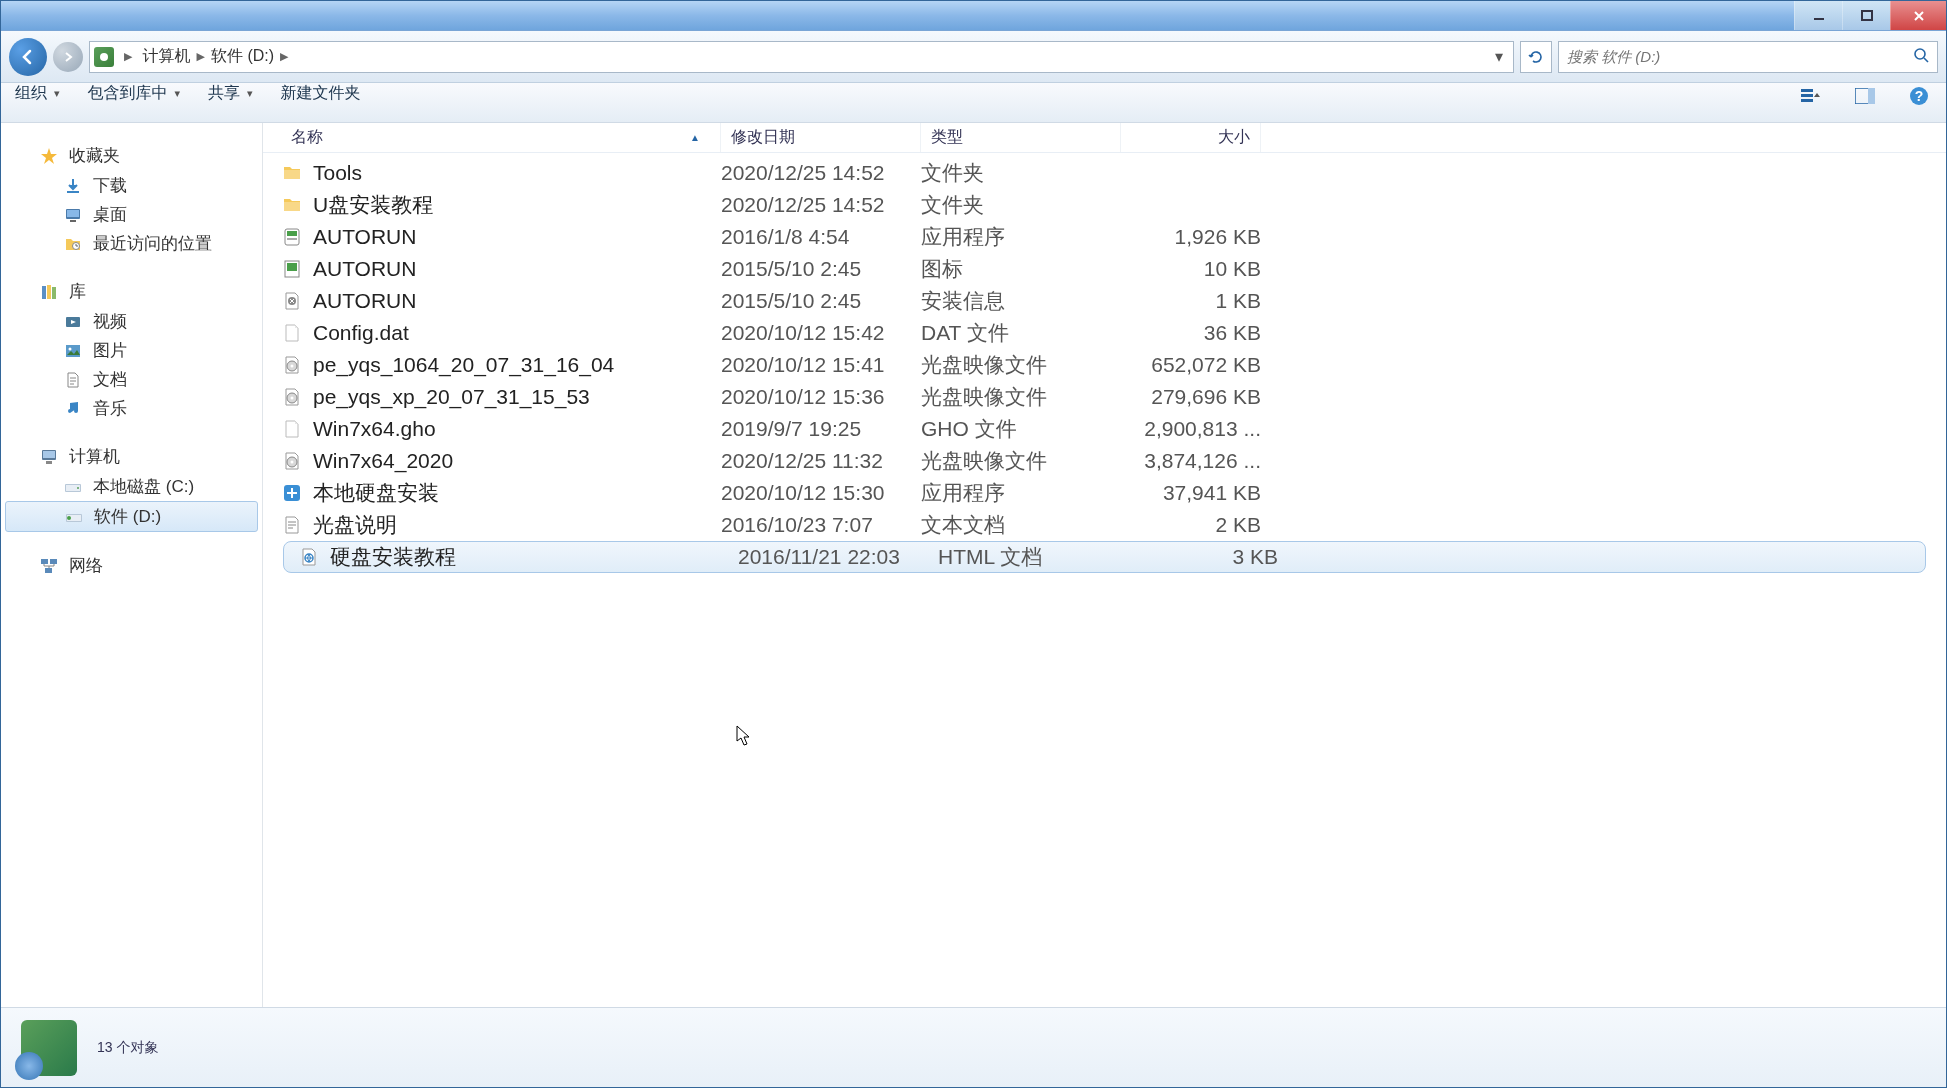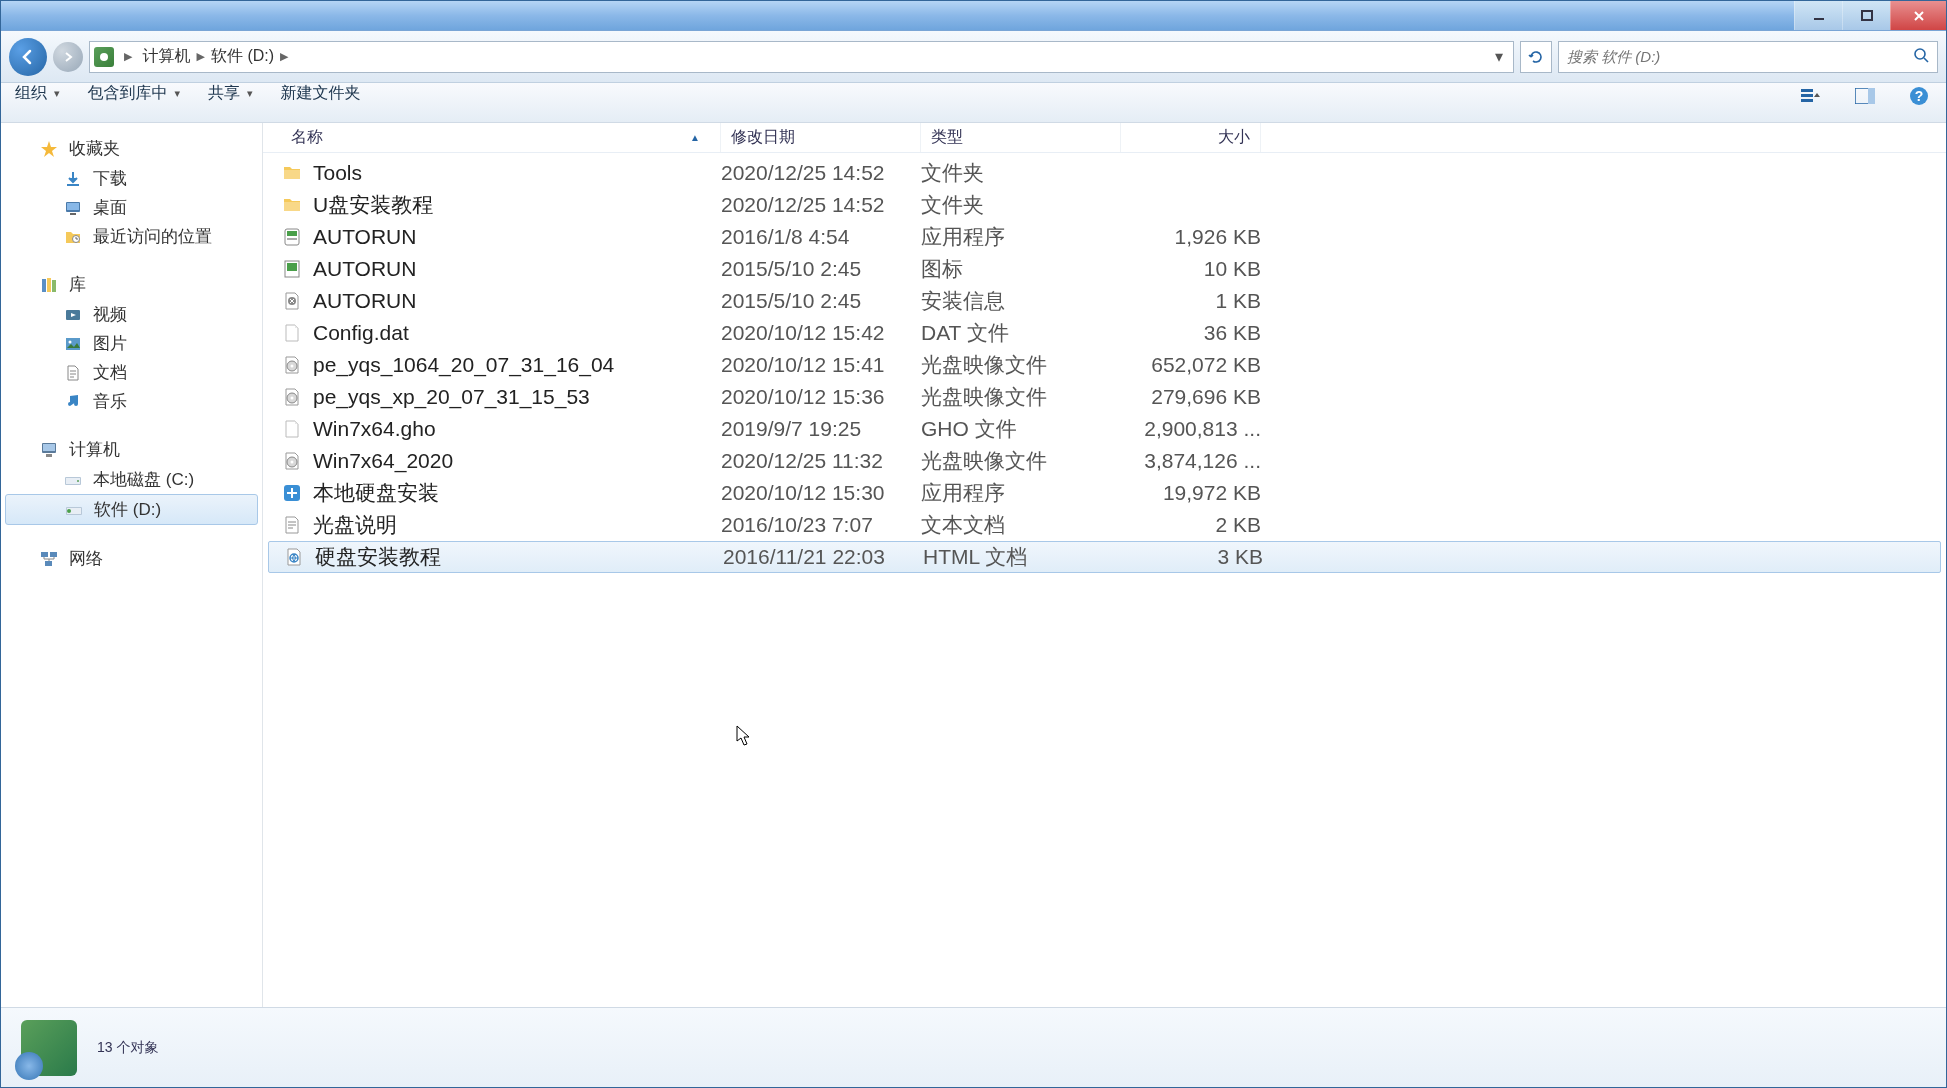--- a/index.html
+++ b/index.html
@@ -33,38 +33,38 @@
 
 .toolbar { height: 40px; background: linear-gradient(to bottom, #f8fafd, #e5edf5); border-bottom: 1px solid #d0dae5; display: flex; align-items: flex-start; padding: 0 14px; gap: 28px; font-size: 16px; color: #203850; }
 .tb-item { display:flex; align-items:center; gap:4px; }
 .tb-drop::after { content:"▾"; font-size:11px; color:#555; margin-left:3px; }
 .tb-spacer { flex:1; }
 .tb-icon { width:26px; height:26px; display:flex; align-items:center; justify-content:center; color:#2565a5; }
 
 .body { flex:1; display:flex; background:#fff; overflow:hidden; }
 
 .sidebar { width: 262px; background:#fff; border-right: 1px solid #e0e5ea; padding: 10px 0; overflow-y:auto; }
-.sb-group { margin-bottom: 18px; }
+.sb-group { margin-bottom: 18px; margin-top: 7px; }
 .sb-head { display:flex; align-items:center; gap:10px; padding: 4px 12px 4px 38px; font-size:17px; color:#333; position:relative; }
 .sb-item { display:flex; align-items:center; gap:10px; padding: 3px 12px 3px 62px; font-size:17px; color:#333; position:relative; }
 .sb-item.sel { background: linear-gradient(to bottom, #ebf3fb, #d6e8f8); border:1px solid #a8c8e8; border-radius:3px; margin: 0 4px; padding-left:58px; }
 .sb-icon { width:20px; height:20px; display:inline-flex; align-items:center; justify-content:center; }
 
 .filepane { flex:1; display:flex; flex-direction:column; }
 .col-headers { height: 30px; display:flex; align-items:flex-start; border-bottom:1px solid #e8eef5; font-size:16px; color:#335; padding-left: 18px; }
 .ch { padding:0 10px; border-right:1px solid #eef2f6; display:flex; align-items:center; height:100%; }
 .ch-name { width: 440px; display:flex; align-items:center; gap:8px; }
 .ch-name .sort { font-size:10px; color:#2565a5; margin-left:auto; margin-right:10px; }
 .ch-date { width: 200px; }
 .ch-type { width: 200px; }
 .ch-size { width: 140px; text-align:right; justify-content:flex-end;}
 
 .files { flex:1; overflow:auto; padding-top:4px; }
 .row { display:flex; align-items:center; height:32px; padding-left:18px; font-size:21px; color:#222; }
-.row.sel { background: linear-gradient(to bottom, #f0f6fc, #e0edf8); border:1px solid #a8c8e8; border-radius:2px; margin:0 5px; padding-left:14px; }
+.row.sel { background: linear-gradient(to bottom, #f0f6fc, #e0edf8); border:1px solid #a8c8e8; border-radius:8px; margin:0 20px; padding-left:14px; }
 .cell-name { width:440px; display:flex; align-items:center; gap:10px; }
 .cell-date { width:200px; color:#555; }
 .cell-type { width:200px; color:#555; }
 .cell-size { width:140px; text-align:right; color:#555; }
 .file-icon { width:22px; height:22px; display:inline-flex; align-items:center; justify-content:center; flex-shrink:0; }
 
 .statusbar { height: 80px; background: linear-gradient(to bottom, #f5f9fd, #e8f0f8); border-top:1px solid #d0dae5; display:flex; align-items:center; padding:0 20px; gap:20px; font-size:14px; color:#335; }
 .status-icon { width:56px; height:56px; background: linear-gradient(135deg, #5a9f5a, #2a7a4a); border-radius:6px; display:flex; align-items:center; justify-content:center; position:relative; }
 .status-icon::before { content:""; position:absolute; bottom:-4px; left:-6px; width:28px; height:28px; background: radial-gradient(circle, #88b8e8, #3575b5); border-radius:50%; }
 
@@ -462,21 +462,21 @@
               <span class="file-icon">
                 <svg width="20" height="20" viewBox="0 0 20 20">
                   <rect x="2" y="2" width="16" height="16" rx="3" fill="#3a8fd5"></rect>
                   <path d="M10 5 L10 15 M5 10 L15 10" stroke="#fff" stroke-width="2"></path>
                 </svg>
               </span>
               <span>本地硬盘安装</span>
             </div>
             <div class="cell-date">2020/10/12 15:30</div>
             <div class="cell-type">应用程序</div>
-            <div class="cell-size">19,972 KB</div>
+            <div class="cell-size">37,941 KB</div>
           </div>
           <div class="row">
             <div class="cell-name">
               <span class="file-icon">
                 <svg width="20" height="20" viewBox="0 0 20 20">
                   <path fill="#fff" stroke="#999" d="M4 2 L13 2 L16 5 L16 18 L4 18 Z"></path>
                   <path d="M6 7 L14 7 M6 10 L14 10 M6 13 L11 13" stroke="#888"></path>
                 </svg>
               </span>
               <span>光盘说明</span>

